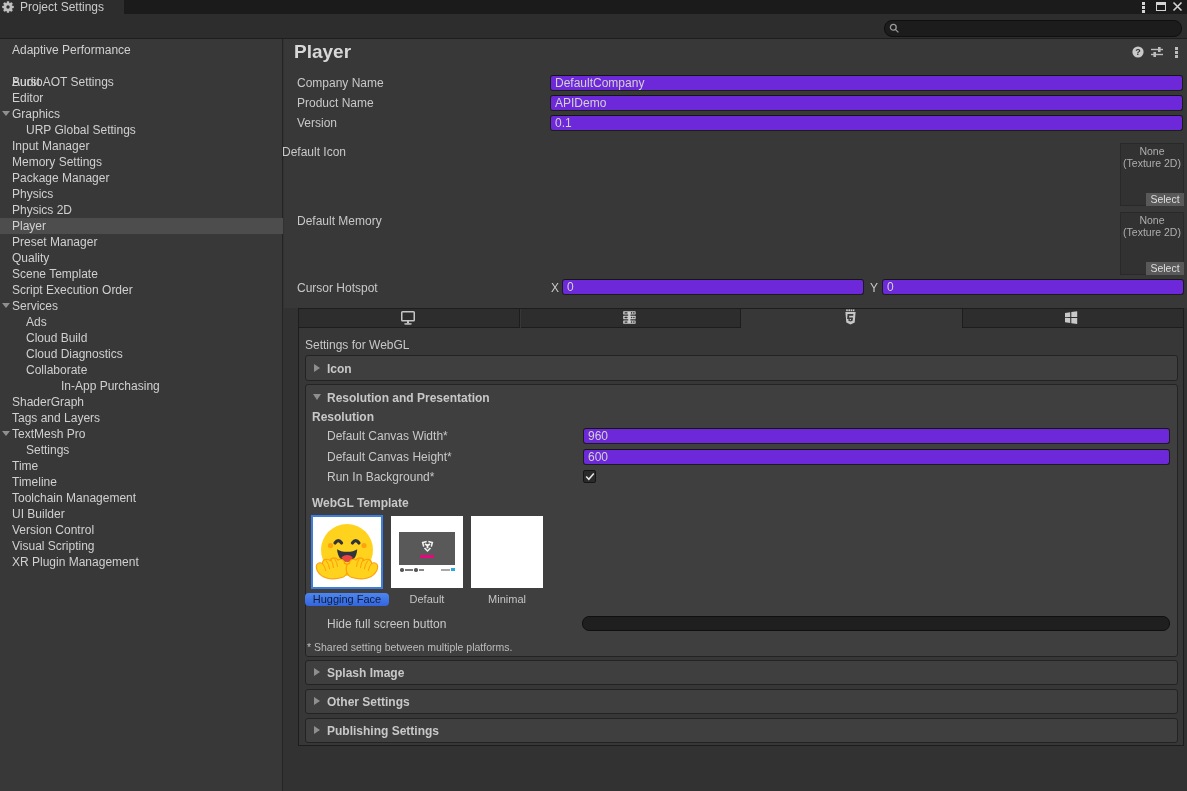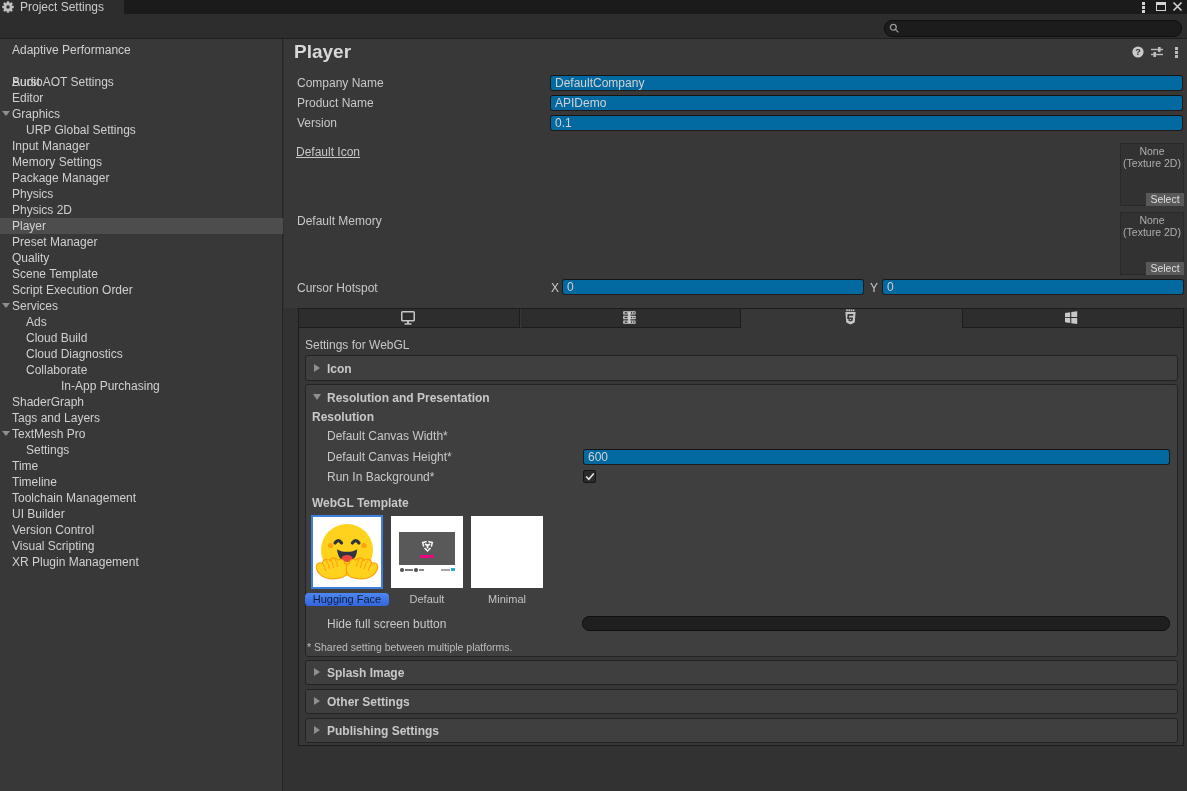--- a/index.html
+++ b/index.html
@@ -2,21 +2,21 @@
 <html><head>
 <meta charset="utf-8">
 <style>
   * { margin:0; padding:0; box-sizing:border-box; }
   html,body { width:1187px; height:791px; overflow:hidden; background:#323232;
     font-family:"Liberation Sans", sans-serif; }
   .abs { position:absolute; }
   #stage { position:relative; width:1187px; height:791px; }
   .lbl { color:#c8c8c8; font-size:12px; line-height:16px; white-space:nowrap; }
   .bold { font-weight:bold; }
-  .field { background:#0369a1; border:1px solid #1c1c1c; border-top-color:#151515;
+  .field { background:#6d28d9; border:1px solid #1c1c1c; border-top-color:#151515;
     border-radius:3px; color:#d2d2d2; font-size:12px; line-height:15px; padding:0 4px; }
   .arrow { width:0; height:0; display:inline-block; }
 </style>
 </head>
 <body>
 <div id="stage">
 
   <div class="abs" style="left:0;top:0;width:1187px;height:14px;background:#1b1b1b;"></div>
   <div class="abs" style="left:0;top:0;width:124px;height:14px;background:#2d2d2d;"></div>
 
@@ -113,21 +113,21 @@
   <div class="abs" style="left:1175px;top:51px;width:2.5px;height:2.5px;background:#bdbdbd;"></div>
   <div class="abs" style="left:1175px;top:55px;width:2.5px;height:2.5px;background:#bdbdbd;"></div>
 
   <div class="abs lbl" style="left:297px;top:75px;">Company Name</div>
   <div class="abs field" style="left:550px;top:75px;width:633px;height:16px;">DefaultCompany</div>
   <div class="abs lbl" style="left:297px;top:95px;">Product Name</div>
   <div class="abs field" style="left:550px;top:95px;width:633px;height:16px;">APIDemo</div>
   <div class="abs lbl" style="left:297px;top:115px;">Version</div>
   <div class="abs field" style="left:550px;top:115px;width:633px;height:16px;">0.1</div>
 
-  <div class="abs lbl" style="left:296px;top:144px;text-decoration:underline;">Default Icon</div>
+  <div class="abs lbl" style="left:282px;top:144px;">Default Icon</div>
   <div class="abs lbl" style="left:297px;top:213px;">Default Memory</div>
 
   <div class="abs" style="left:1120px;top:143px;width:64px;height:63px;background:#323232;border:1px solid #292929;"></div>
   <div class="abs" style="left:1120px;top:145px;width:64px;text-align:center;color:#aeaeae;font-size:10.5px;line-height:12px;">None<br>(Texture 2D)</div>
   <div class="abs" style="left:1146px;top:193px;width:38px;height:13px;background:#595959;color:#dedede;font-size:10.5px;line-height:13px;text-align:center;">Select</div>
   <div class="abs" style="left:1120px;top:212px;width:64px;height:63px;background:#323232;border:1px solid #292929;"></div>
   <div class="abs" style="left:1120px;top:214px;width:64px;text-align:center;color:#aeaeae;font-size:10.5px;line-height:12px;">None<br>(Texture 2D)</div>
   <div class="abs" style="left:1146px;top:262px;width:38px;height:13px;background:#595959;color:#dedede;font-size:10.5px;line-height:13px;text-align:center;">Select</div>
 
   <div class="abs lbl" style="left:297px;top:280px;">Cursor Hotspot</div>
@@ -191,20 +191,21 @@
   <div class="abs" style="left:305px;top:355px;width:873px;height:26px;background:#3f3f3f;border:1px solid #232323;border-radius:3px;"></div>
   <div class="abs arrow" style="left:314px;top:364px;border-left:6px solid #8f8f8f;border-top:4.5px solid transparent;border-bottom:4.5px solid transparent;"></div>
   <div class="abs lbl bold" style="left:327px;top:361px;">Icon</div>
 
   <div class="abs" style="left:305px;top:384px;width:873px;height:273px;background:#3f3f3f;border:1px solid #232323;border-radius:3px;"></div>
   <div class="abs arrow" style="left:313px;top:394px;border-top:6px solid #8f8f8f;border-left:4.5px solid transparent;border-right:4.5px solid transparent;"></div>
   <div class="abs lbl bold" style="left:327px;top:390px;">Resolution and Presentation</div>
 
   <div class="abs lbl bold" style="left:312px;top:409px;">Resolution</div>
   <div class="abs lbl" style="left:327px;top:428px;">Default Canvas Width*</div>
+  <div class="abs field" style="left:583px;top:428px;width:587px;height:16px;">960</div>
   <div class="abs lbl" style="left:327px;top:449px;">Default Canvas Height*</div>
   <div class="abs field" style="left:583px;top:449px;width:587px;height:16px;">600</div>
   <div class="abs lbl" style="left:327px;top:469px;">Run In Background*</div>
   <div class="abs" style="left:583px;top:470px;width:13px;height:13px;background:#2a2a2a;border:1px solid #151515;border-radius:2px;"></div>
   <svg class="abs" style="left:585px;top:472px;" width="10" height="9" viewBox="0 0 10 9">
     <path d="M1.2,4.5 L3.8,7.2 L8.8,1.5" fill="none" stroke="#e4e4e4" stroke-width="1.6"></path>
   </svg>
 
   <div class="abs lbl bold" style="left:312px;top:495px;">WebGL Template</div>
 

